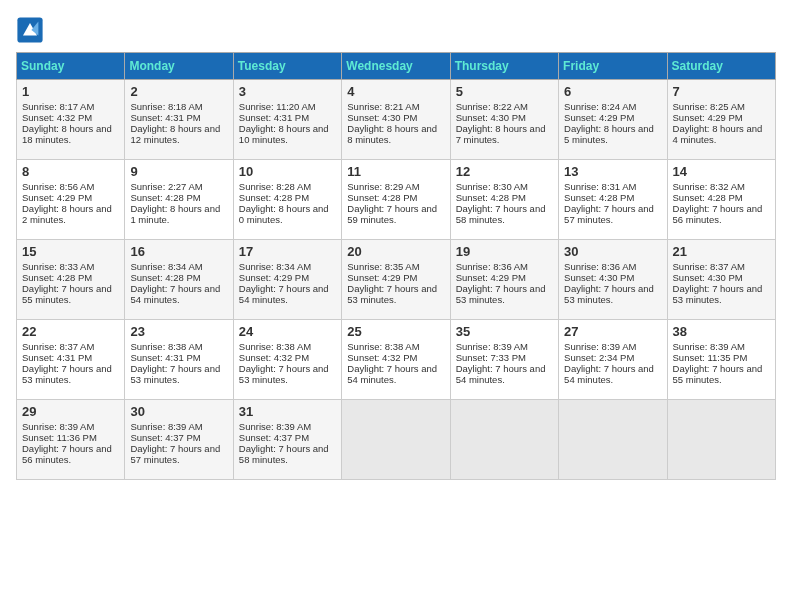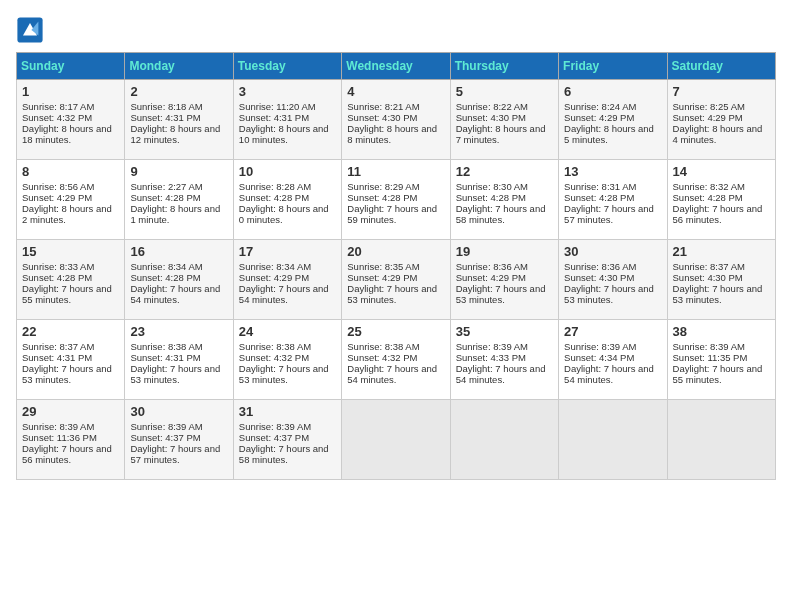--- a/index.html
+++ b/index.html
@@ -144,22 +144,22 @@
         <td><span class="day-number">20</span><span>Sunrise: 8:35 AM</span><br><span>Sunset: 4:29 PM</span><br><span>Daylight: 7 hours and 53 minutes.</span></td>
         <td><span class="day-number">19</span><span>Sunrise: 8:36 AM</span><br><span>Sunset: 4:29 PM</span><br><span>Daylight: 7 hours and 53 minutes.</span></td>
         <td><span class="day-number">30</span><span>Sunrise: 8:36 AM</span><br><span>Sunset: 4:30 PM</span><br><span>Daylight: 7 hours and 53 minutes.</span></td>
         <td><span class="day-number">21</span><span>Sunrise: 8:37 AM</span><br><span>Sunset: 4:30 PM</span><br><span>Daylight: 7 hours and 53 minutes.</span></td>
       </tr>
       <tr>
         <td><span class="day-number">22</span><span>Sunrise: 8:37 AM</span><br><span>Sunset: 4:31 PM</span><br><span>Daylight: 7 hours and 53 minutes.</span></td>
         <td><span class="day-number">23</span><span>Sunrise: 8:38 AM</span><br><span>Sunset: 4:31 PM</span><br><span>Daylight: 7 hours and 53 minutes.</span></td>
         <td><span class="day-number">24</span><span>Sunrise: 8:38 AM</span><br><span>Sunset: 4:32 PM</span><br><span>Daylight: 7 hours and 53 minutes.</span></td>
         <td><span class="day-number">25</span><span>Sunrise: 8:38 AM</span><br><span>Sunset: 4:32 PM</span><br><span>Daylight: 7 hours and 54 minutes.</span></td>
-        <td><span class="day-number">35</span><span>Sunrise: 8:39 AM</span><br><span>Sunset: 4:33 PM</span><br><span>Daylight: 7 hours and 54 minutes.</span></td>
-        <td><span class="day-number">27</span><span>Sunrise: 8:39 AM</span><br><span>Sunset: 4:34 PM</span><br><span>Daylight: 7 hours and 54 minutes.</span></td>
+        <td><span class="day-number">35</span><span>Sunrise: 8:39 AM</span><br><span>Sunset: 7:33 PM</span><br><span>Daylight: 7 hours and 54 minutes.</span></td>
+        <td><span class="day-number">27</span><span>Sunrise: 8:39 AM</span><br><span>Sunset: 2:34 PM</span><br><span>Daylight: 7 hours and 54 minutes.</span></td>
         <td><span class="day-number">38</span><span>Sunrise: 8:39 AM</span><br><span>Sunset: 11:35 PM</span><br><span>Daylight: 7 hours and 55 minutes.</span></td>
       </tr>
       <tr>
         <td><span class="day-number">29</span><span>Sunrise: 8:39 AM</span><br><span>Sunset: 11:36 PM</span><br><span>Daylight: 7 hours and 56 minutes.</span></td>
         <td><span class="day-number">30</span><span>Sunrise: 8:39 AM</span><br><span>Sunset: 4:37 PM</span><br><span>Daylight: 7 hours and 57 minutes.</span></td>
         <td><span class="day-number">31</span><span>Sunrise: 8:39 AM</span><br><span>Sunset: 4:37 PM</span><br><span>Daylight: 7 hours and 58 minutes.</span></td>
         <td class="cell-empty"></td>
         <td class="cell-empty"></td>
         <td class="cell-empty"></td>
         <td class="cell-empty"></td>

